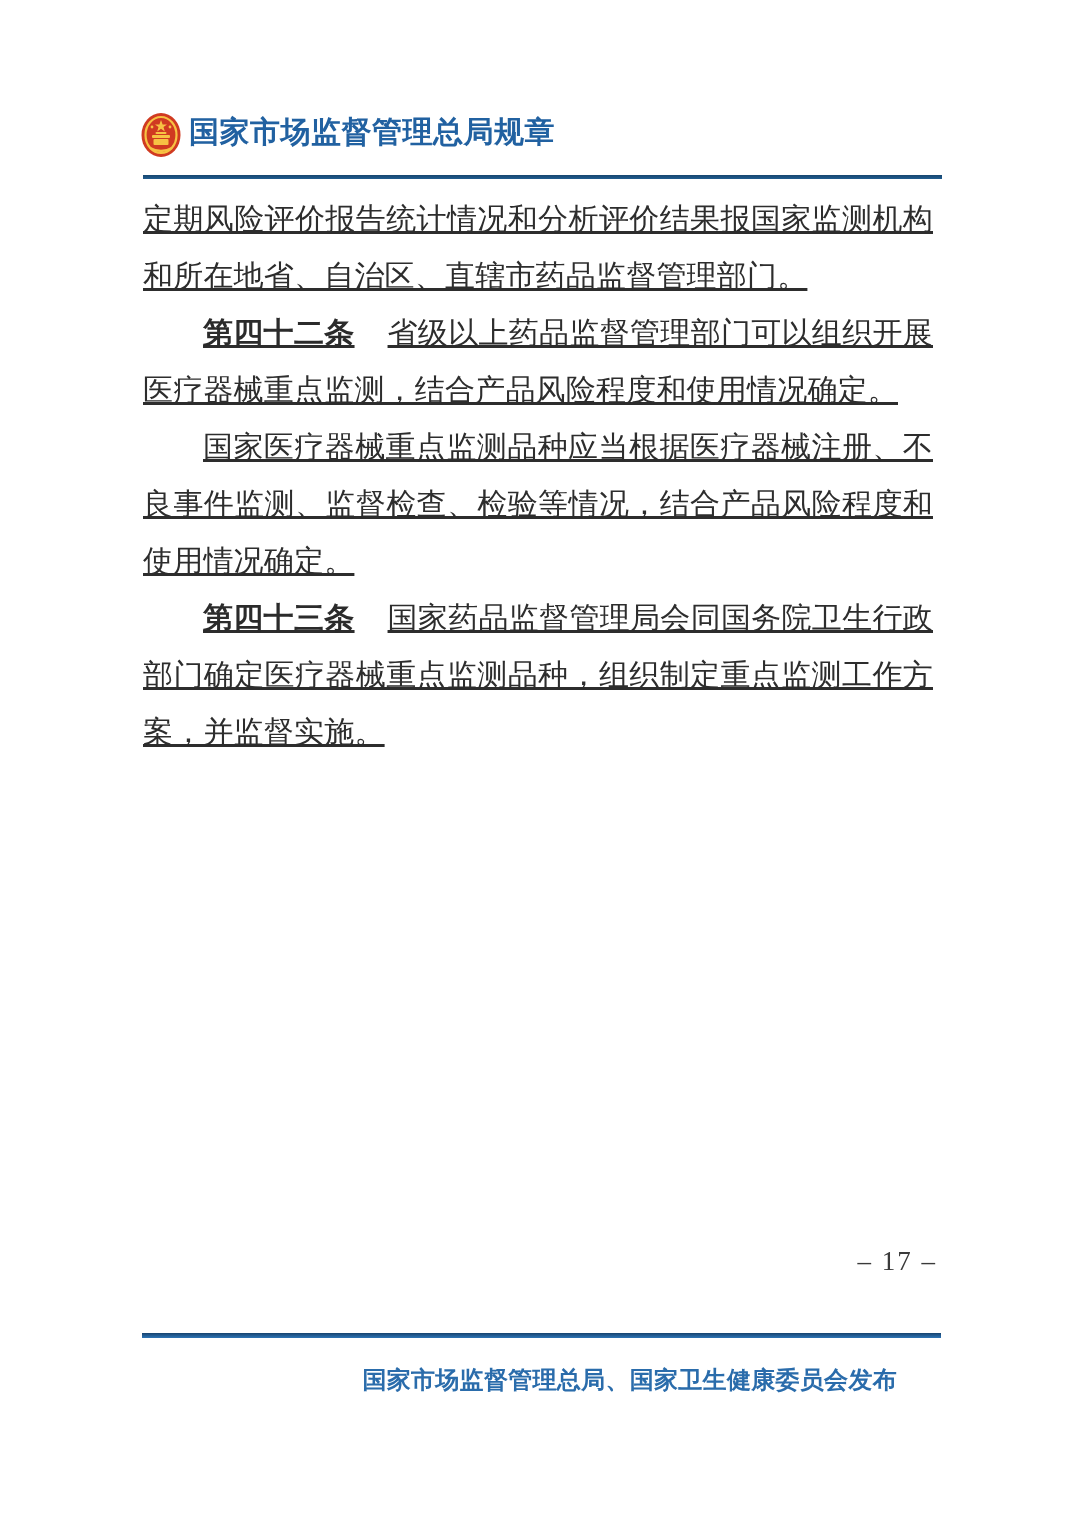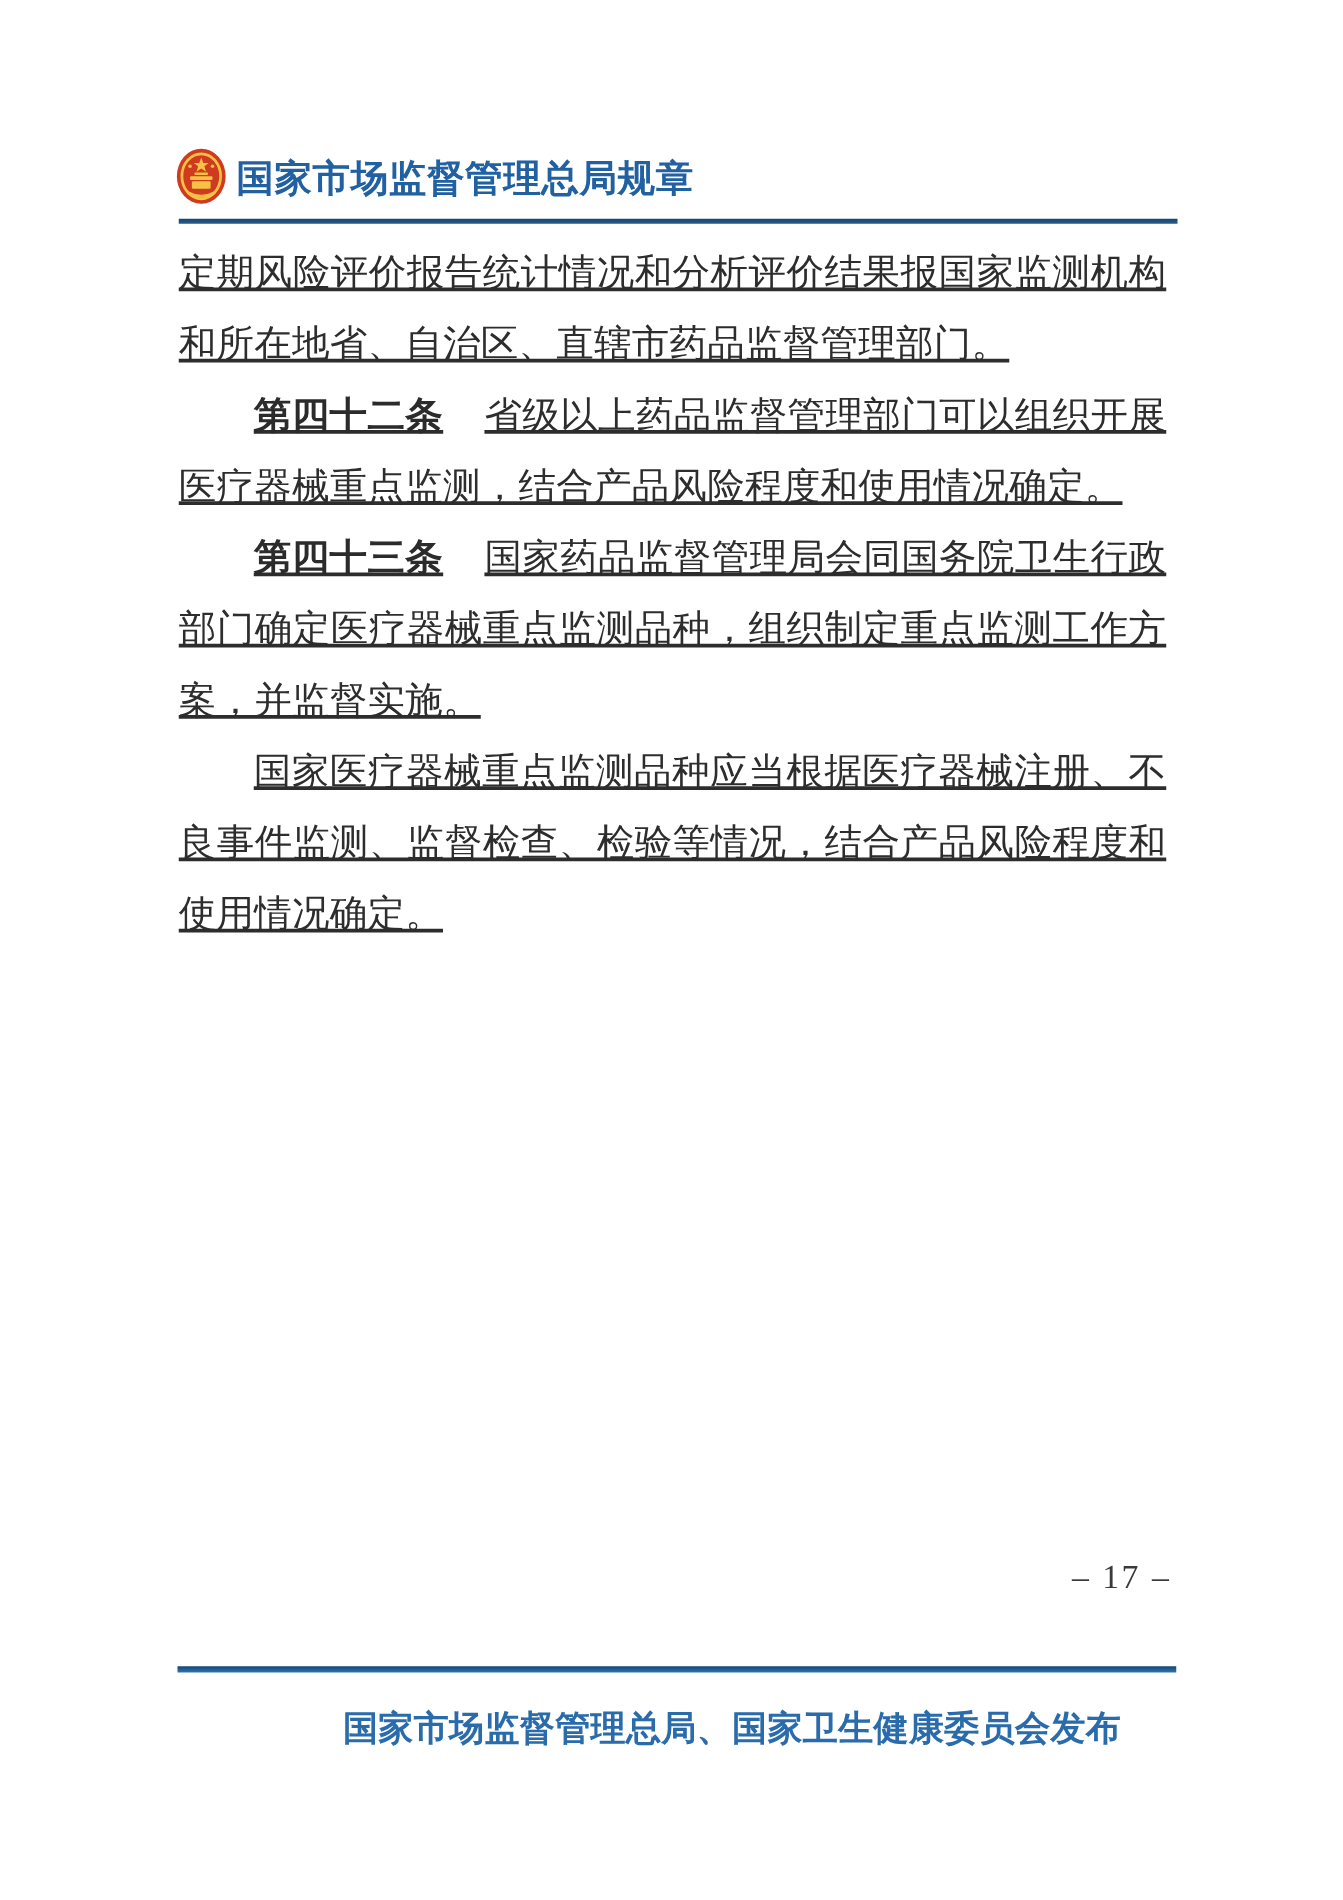--- a/index.html
+++ b/index.html
@@ -6,21 +6,21 @@
   body{
     width:1074px;height:1520px;background:#ffffff;position:relative;
     font-family:"Liberation Serif","DejaVu Serif",serif;
     color:#2d2d2d;overflow:hidden;
   }
   .page{position:absolute;inset:0;}
 
   
   .doc-header{
     position:absolute;top:112px;left:141px;width:800px;height:52px;
-    display:flex;align-items:flex-end;gap:8px;
+    display:flex;align-items:flex-start;gap:8px;
   }
   .emblem{width:40px;height:46px;display:inline-block;flex:0 0 auto;}
   .doc-header-title{
     margin:0;font-family:"Liberation Sans","DejaVu Sans",sans-serif;
     font-size:30px;font-weight:bold;color:#2161a1;letter-spacing:0.5px;
     white-space:nowrap;
   }
   .header-rule{
     position:absolute;top:175px;left:143px;width:799px;height:4px;
     background:linear-gradient(#17466f,#215c8f);
@@ -53,21 +53,21 @@
     position:absolute;top:1246px;right:137px;
     font-size:27px;color:#3a3a3a;letter-spacing:2px;white-space:nowrap;
   }
   .footer-rule{
     position:absolute;top:1333px;left:142px;width:799px;height:5px;
     background:linear-gradient(#16436f,#2e75b6);
   }
   .footer-pub{
     position:absolute;top:1364px;right:177px;
     font-family:"Liberation Sans","DejaVu Sans",sans-serif;
-    font-size:28px;font-weight:bold;color:#2a6cab;
+    font-size:24px;font-weight:bold;color:#2a6cab;
     letter-spacing:0.3px;white-space:nowrap;
   }
 </style>
 </head>
 <body>
 
 <div class="page">
 
   <header class="doc-header">
     <span class="emblem">
@@ -86,22 +86,22 @@
     <h1 class="doc-header-title">国家市场监督管理总局规章</h1>
   </header>
   <div class="header-rule"></div>
 
   <main class="doc-body">
     <p class="par-flush">定期风险评价报告统计情况和分析评价结果报国家监测机构和所在地省、自治区、直辖市药品监督管理部门。</p>
 
 
     <p class="par-indent"><b class="art-num">第四十二条</b><span>省级以上药品监督管理部门可以组织开展医疗器械重点监测，结合产品风险程度和使用情况确定。</span></p>
 
+    <p class="par-indent">国家医疗器械重点监测品种应当根据医疗器械注册、不良事件监测、监督检查、检验等情况，结合产品风险程度和使用情况确定。</p>
+
     <p class="par-indent"><b class="art-num">第四十三条</b><span>国家药品监督管理局会同国务院卫生行政部门确定医疗器械重点监测品种，组织制定重点监测工作方案，并监督实施。</span></p>
-
-    <p class="par-indent">国家医疗器械重点监测品种应当根据医疗器械注册、不良事件监测、监督检查、检验等情况，结合产品风险程度和使用情况确定。</p>
   </main>
 
   <div class="page-number">– 17 –</div>
   <div class="footer-rule"></div>
   <div class="footer-pub">国家市场监督管理总局、国家卫生健康委员会发布</div>
 
 </div>
 
 </body></html>

